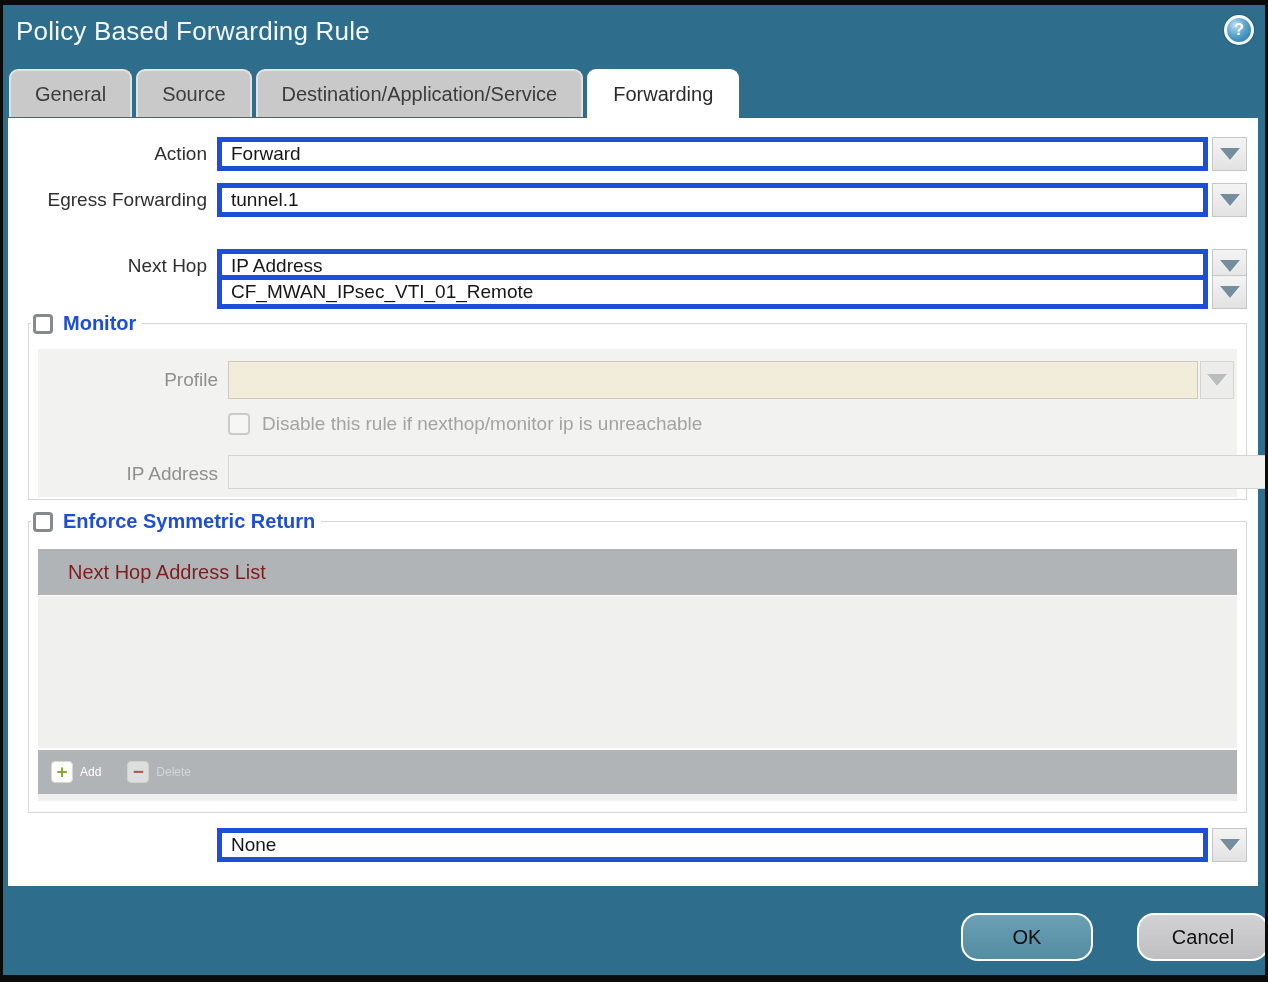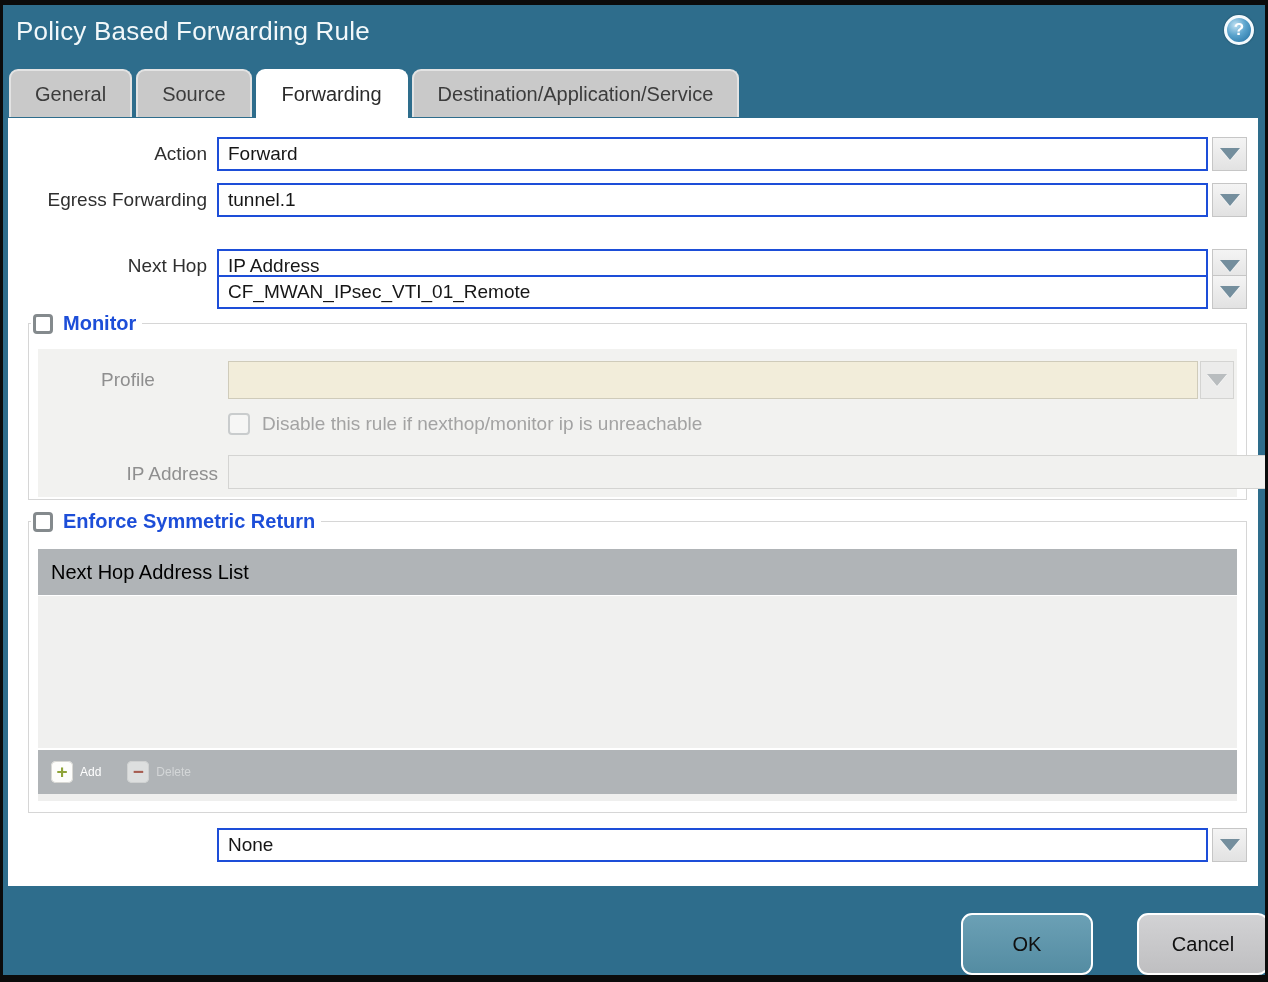--- a/index.html
+++ b/index.html
@@ -32,21 +32,21 @@
   .tab.active {
     background:#ffffff; border-color:#ffffff; color:#2b2b2b; height:49px; z-index:3;
   }
 
   
   .content { position:absolute; left:5px; top:113px; width:1250px; height:768px; background:#ffffff; z-index:2; }
 
   .row { position:absolute; left:0; width:100%; height:34px; }
   .flabel { position:absolute; left:0; top:0; width:199px; height:34px; line-height:34px; text-align:right; font-size:19px; color:#2f2f2f; }
   .finput {
-    position:absolute; left:209px; top:0; width:991px; height:34px; border:2px solid #1d4ed8;
+    position:absolute; left:209px; top:0; width:991px; height:34px; border:5px solid #1d4ed8;
     font-family:"Liberation Sans", sans-serif; font-size:19px; color:#161616; padding:0 9px; background:#ffffff;
   }
   .ddbtn {
     position:absolute; left:1204px; top:0; width:35px; height:34px;
     background:linear-gradient(#f4f4f4,#e2e2e2); border:1px solid #c6c6c6; cursor:pointer;
     display:flex; align-items:center; justify-content:center;
   }
   .arrow { width:0; height:0; border-left:10px solid transparent; border-right:10px solid transparent; border-top:12px solid #748e9d; filter:drop-shadow(0 1px 0 rgba(255,255,255,.6)); }
   .arrow.dis { border-top-color:#b9bdbf; }
 
@@ -68,57 +68,57 @@
   }
   .profile-dd { position:absolute; left:1162px; top:12px; width:34px; height:38px;
     background:#ececeb; border:1px solid #d4d4d2; display:flex; align-items:center; justify-content:center; }
   .dis-row { position:absolute; left:190px; top:64px; display:flex; align-items:center; gap:12px; }
   .dis-text { font-size:19px; color:#a3a3a3; }
   .ip-input { position:absolute; left:190px; top:106px; width:1046px; height:34px;
     background:#f1f1ef; border:1px solid #d4d4d2; font-size:19px; padding:0 9px; }
 
   
   .nh-table { position:absolute; left:9px; top:16px; width:1199px; }
-  .nh-header { height:46px; line-height:46px; background:#b0b4b7; color:#000000; font-size:20px; padding-left:13px; }
+  .nh-header { height:46px; line-height:46px; background:#b0b4b7; color:#7f1d1d; font-size:20px; padding-left:30px; }
   .nh-body { height:152px; background:#f0f0ef; margin-top:1px; }
   .nh-footer { height:44px; background:#b0b4b7; margin-top:2px; display:flex; align-items:center; padding-left:13px; gap:26px; }
   .nh-after { height:7px; background:#efefee; }
   .tbl-btn { display:flex; align-items:center; gap:7px; cursor:pointer; }
   .tbl-btn.disabled { cursor:default; }
   .icon-sq {
     width:22px; height:22px; border-radius:5px; background:#fdfdfb; box-shadow:inset 0 0 0 1px #d8d8d4;
     font-size:19px; font-weight:bold; text-align:center; line-height:21px;
   }
   .icon-plus { color:#8ea338; }
   .icon-sq.dim { background:#dddfdf; box-shadow:inset 0 0 0 1px #cfd1d1; }
   .icon-minus { color:#a65c50; }
   .tbl-btn-label { font-size:12px; color:#ffffff; }
   .tbl-btn.disabled .tbl-btn-label { color:#d3d6d7; }
 
   
   .btn {
-    position:absolute; top:908px; height:62px; border:2px solid #ffffff; border-radius:11px;
+    position:absolute; top:908px; height:48px; border:2px solid #ffffff; border-radius:17px;
     font-family:"Liberation Sans", sans-serif; font-size:20px; color:#101010; cursor:pointer;
   }
   .btn-ok { left:958px; width:132px; background:linear-gradient(#6da2b6,#578fa0); background:linear-gradient(#6da2b6,#55capped); background:linear-gradient(#6ba0b5,#548ca2); }
   .btn-cancel { left:1102px; width:132px; background:linear-gradient(#d2d2d4,#bfbfc1);margin-left:32px; }
 </style>
 </head>
 <body>
 
 <div class="screen">
 
   <div class="title">Policy Based Forwarding Rule</div>
   <div class="help">?</div>
 
   <div class="tabs">
     <div class="tab">General</div>
     <div class="tab">Source</div>
+    <div class="tab">Destination/Application/Service</div>
     <div class="tab active">Forwarding</div>
-    <div class="tab">Destination/Application/Service</div>
   </div>
 
   <div class="content">
 
     <div class="row" style="top:19px;">
       <div class="flabel">Action</div>
       <input class="finput" readonly="" value="Forward" style="">
       <div class="ddbtn">
           <span class="arrow"></span>
         </div>
@@ -146,21 +146,21 @@
           <span class="arrow"></span>
         </div>
     </div>
 
     <fieldset style="left:20px; top:194px; width:1219px; height:188px;">
       <legend>
         <span class="cb"></span>
         <span class="legend-text">Monitor</span>
       </legend>
       <div class="mon-panel">
-        <div class="mon-label" style="left:0; top:20px;text-align:center;">Profile</div>
+        <div class="mon-label" style="left:0; top:20px;">Profile</div>
         <input class="profile-input" disabled="" value="" style="">
         <div class="profile-dd">
             <span class="arrow dis"></span>
           </div>
         <div class="dis-row">
           <span class="cb dis"></span>
           <span class="dis-text">Disable this rule if nexthop/monitor ip is unreachable</span>
         </div>
         <div class="mon-label" style="left:0; top:114px;">IP Address</div>
         <input class="ip-input" disabled="" value="" style="">

